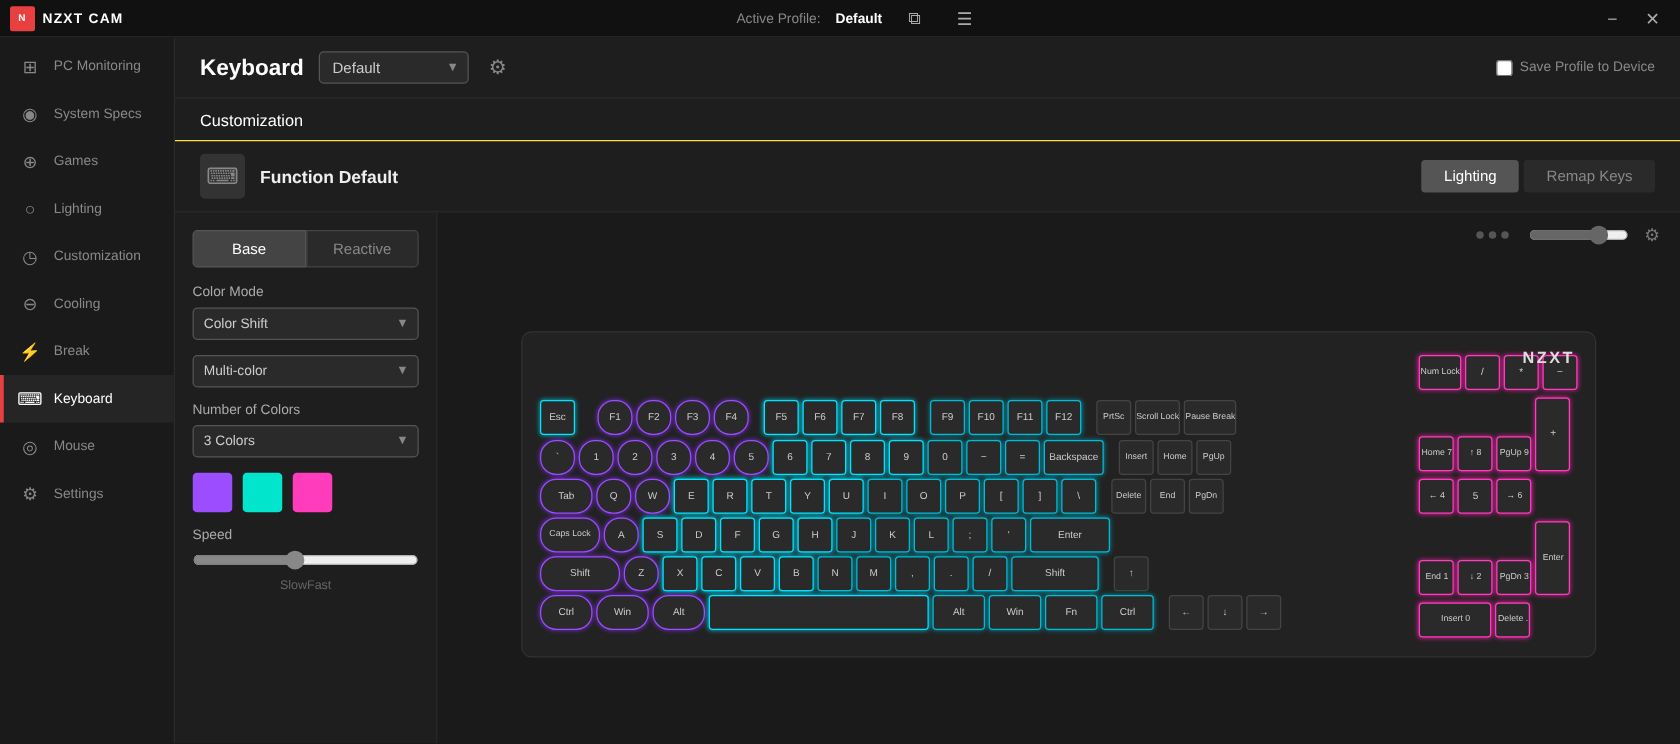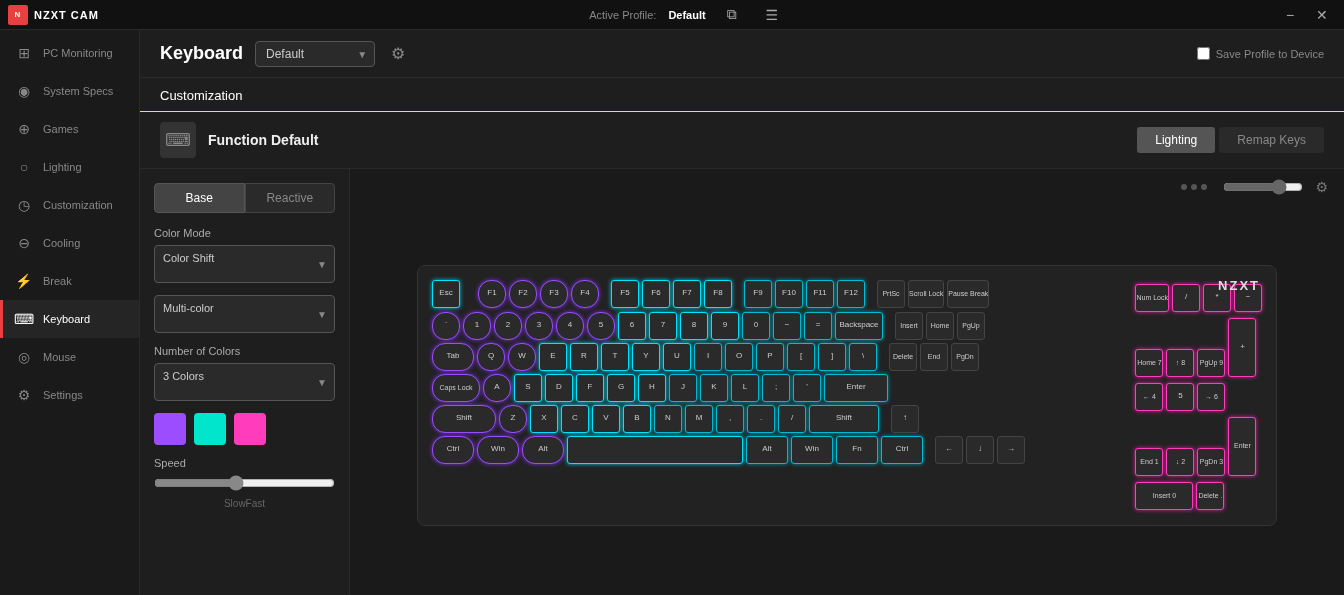--- a/index.html
+++ b/index.html
@@ -292,21 +292,21 @@
     }
     .select-wrapper {
       position: relative;
       margin-bottom: 12px;
     }
     .select-wrapper select {
       width: 100%;
       background: #2a2a2a;
       border: 1px solid #555;
       color: #ccc;
-      padding: 6px 28px 18px 8px;
+      padding: 6px 28px 6px 8px;
       border-radius: 4px;
       font-size: 11px;
       appearance: none;
       cursor: pointer;
     }
     .select-wrapper .dropdown-arrow {
       position: absolute;
       right: 8px;
       top: 50%;
       transform: translateY(-50%);
@@ -442,21 +442,21 @@
     .key.purple { border-color: #9b4dff; box-shadow: 0 0 4px #7b2ddf; border-radius: 13px; }
     .key.cyan { border-color: #00e5ff; box-shadow: 0 0 4px #00c5df; }
     .key.pink { border-color: #ff3dbc; box-shadow: 0 0 4px #df1d9c; }
     .key.teal { border-color: #00bcd4; box-shadow: 0 0 4px #008fa4; }
 
     
     .kb-section {
       display: flex;
       gap: 8px;
     }
-    .kb-main { flex: 1; }
+    .kb-main { flex: 1; margin-top: 40px; }
     .kb-numpad { display: flex; flex-direction: column; gap: 3px; margin-left: 4px; }
     .led-dots {
       display: flex;
       gap: 4px;
       align-items: center;
       margin-right: 8px;
     }
     .led-dot {
       width: 6px;
       height: 6px;

